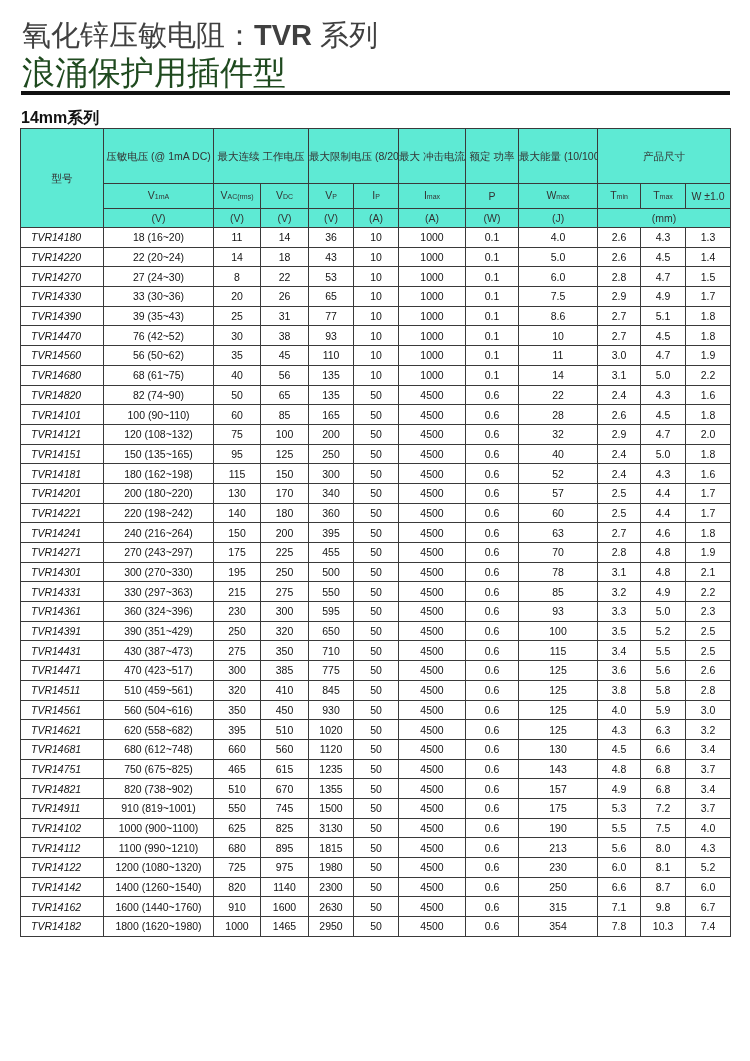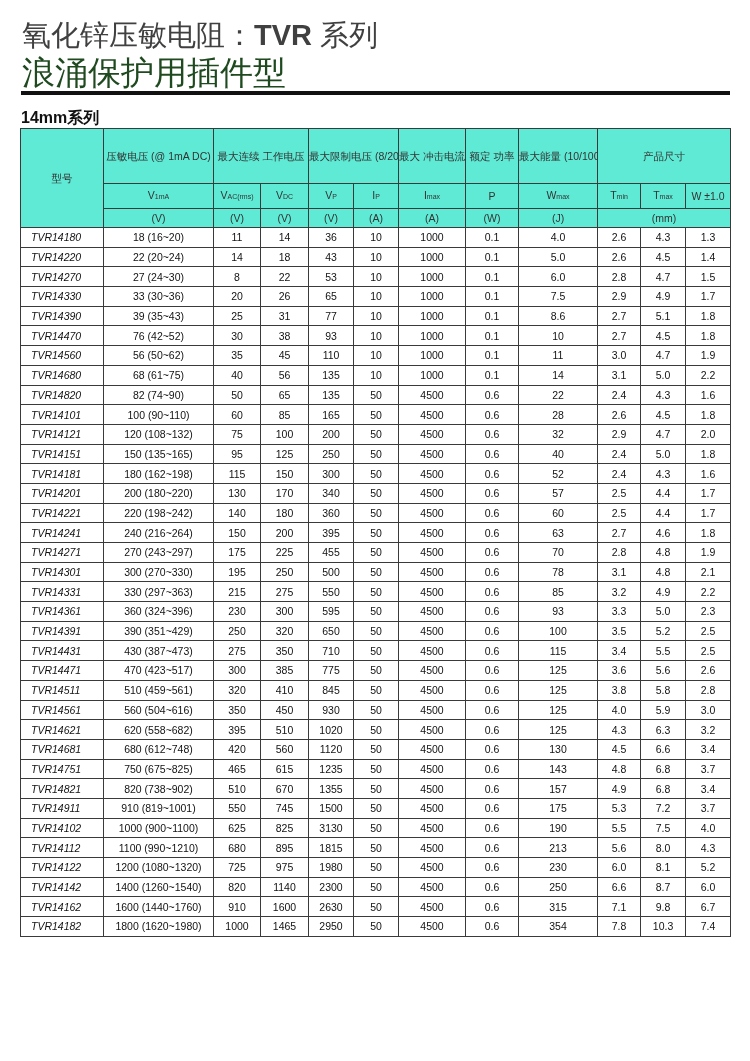--- a/index.html
+++ b/index.html
@@ -448,21 +448,21 @@
         <td>4500</td>
         <td>0.6</td>
         <td>125</td>
         <td>4.3</td>
         <td>6.3</td>
         <td>3.2</td>
       </tr>
       <tr>
         <td class="model">TVR14681</td>
         <td>680 (612~748)</td>
-        <td>420</td>
+        <td>660</td>
         <td>560</td>
         <td>1120</td>
         <td>50</td>
         <td>4500</td>
         <td>0.6</td>
         <td>130</td>
         <td>4.5</td>
         <td>6.6</td>
         <td>3.4</td>
       </tr>

